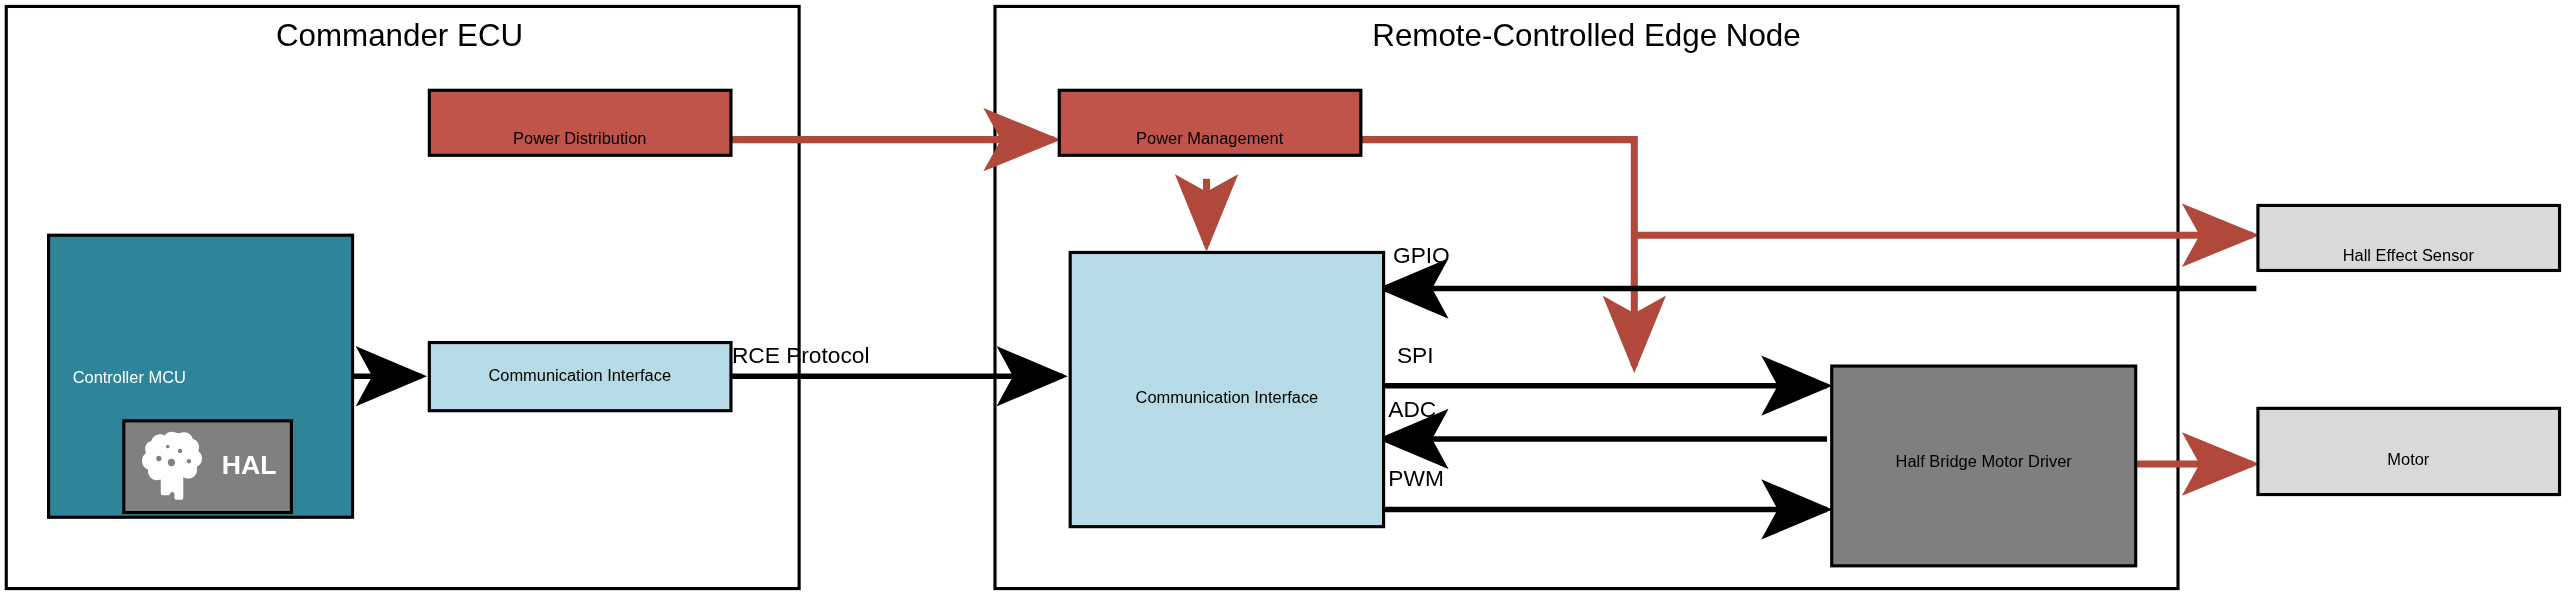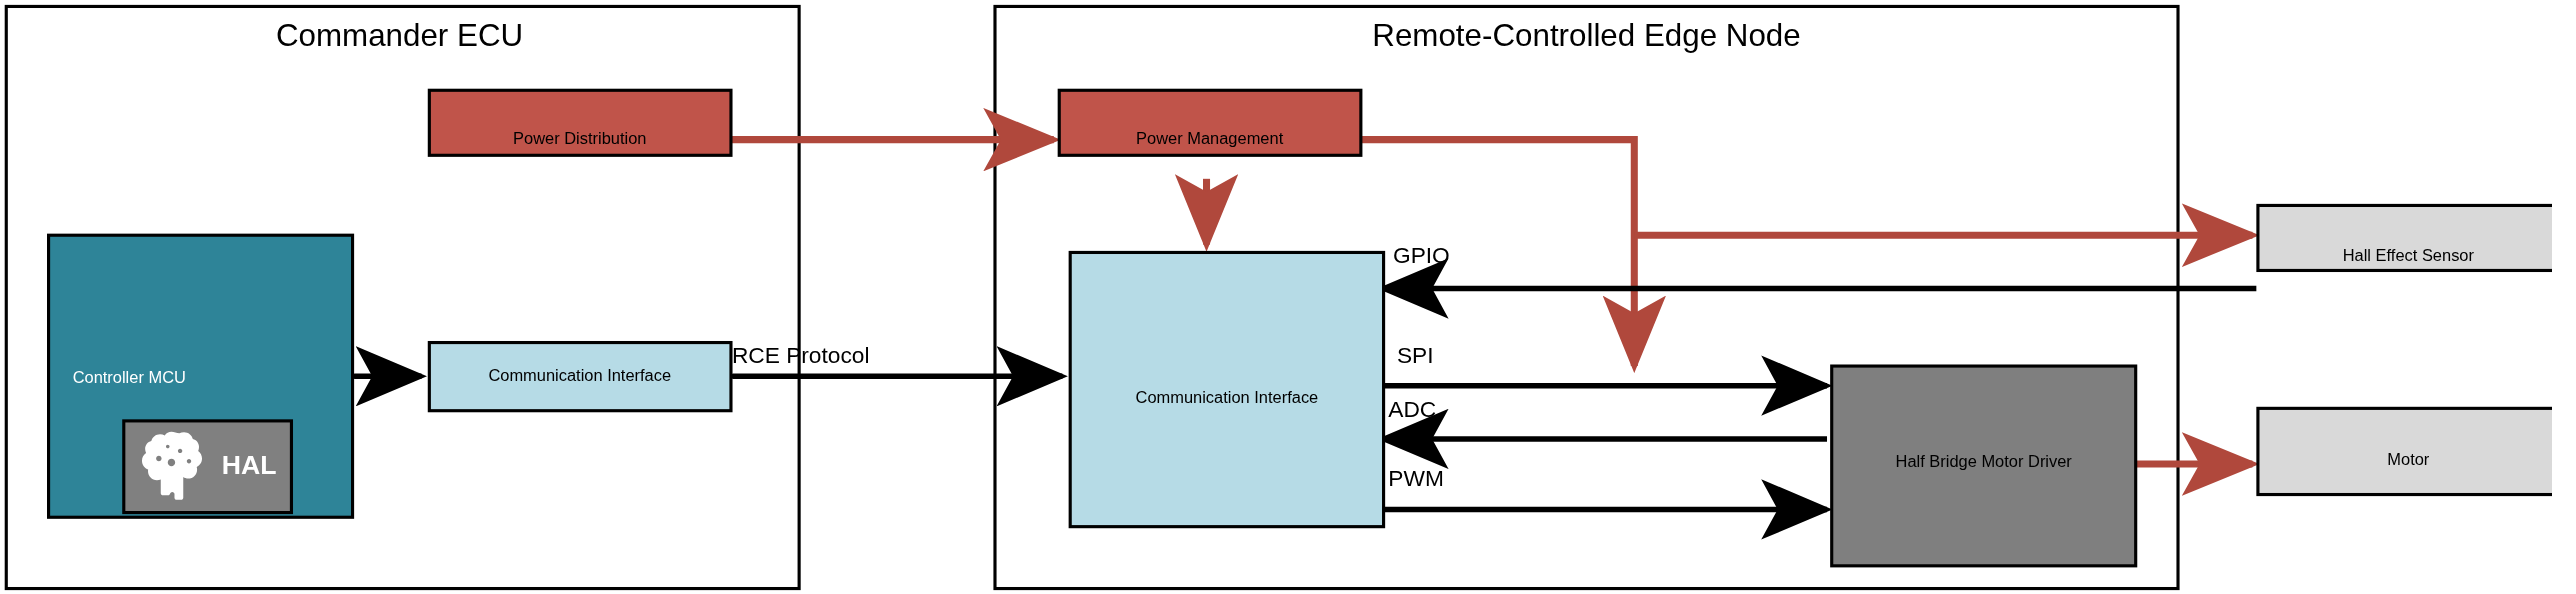--- a/index.html
+++ b/index.html
@@ -7,20 +7,21 @@
     padding: 0;
     background: #ffffff;
   }
   #root {
     position: relative;
     width: 2552px;
     height: 595px;
     background: #ffffff;
     font-family: "Liberation Sans", sans-serif;
     overflow: hidden;
+    padding-left: 12px;
   }
   svg.diagram {
     position: absolute;
     top: 0; left: 0;
     width: 2576px;
     height: 595px;
     display: block;
   }
   text {
     font-family: "Liberation Sans", sans-serif;

